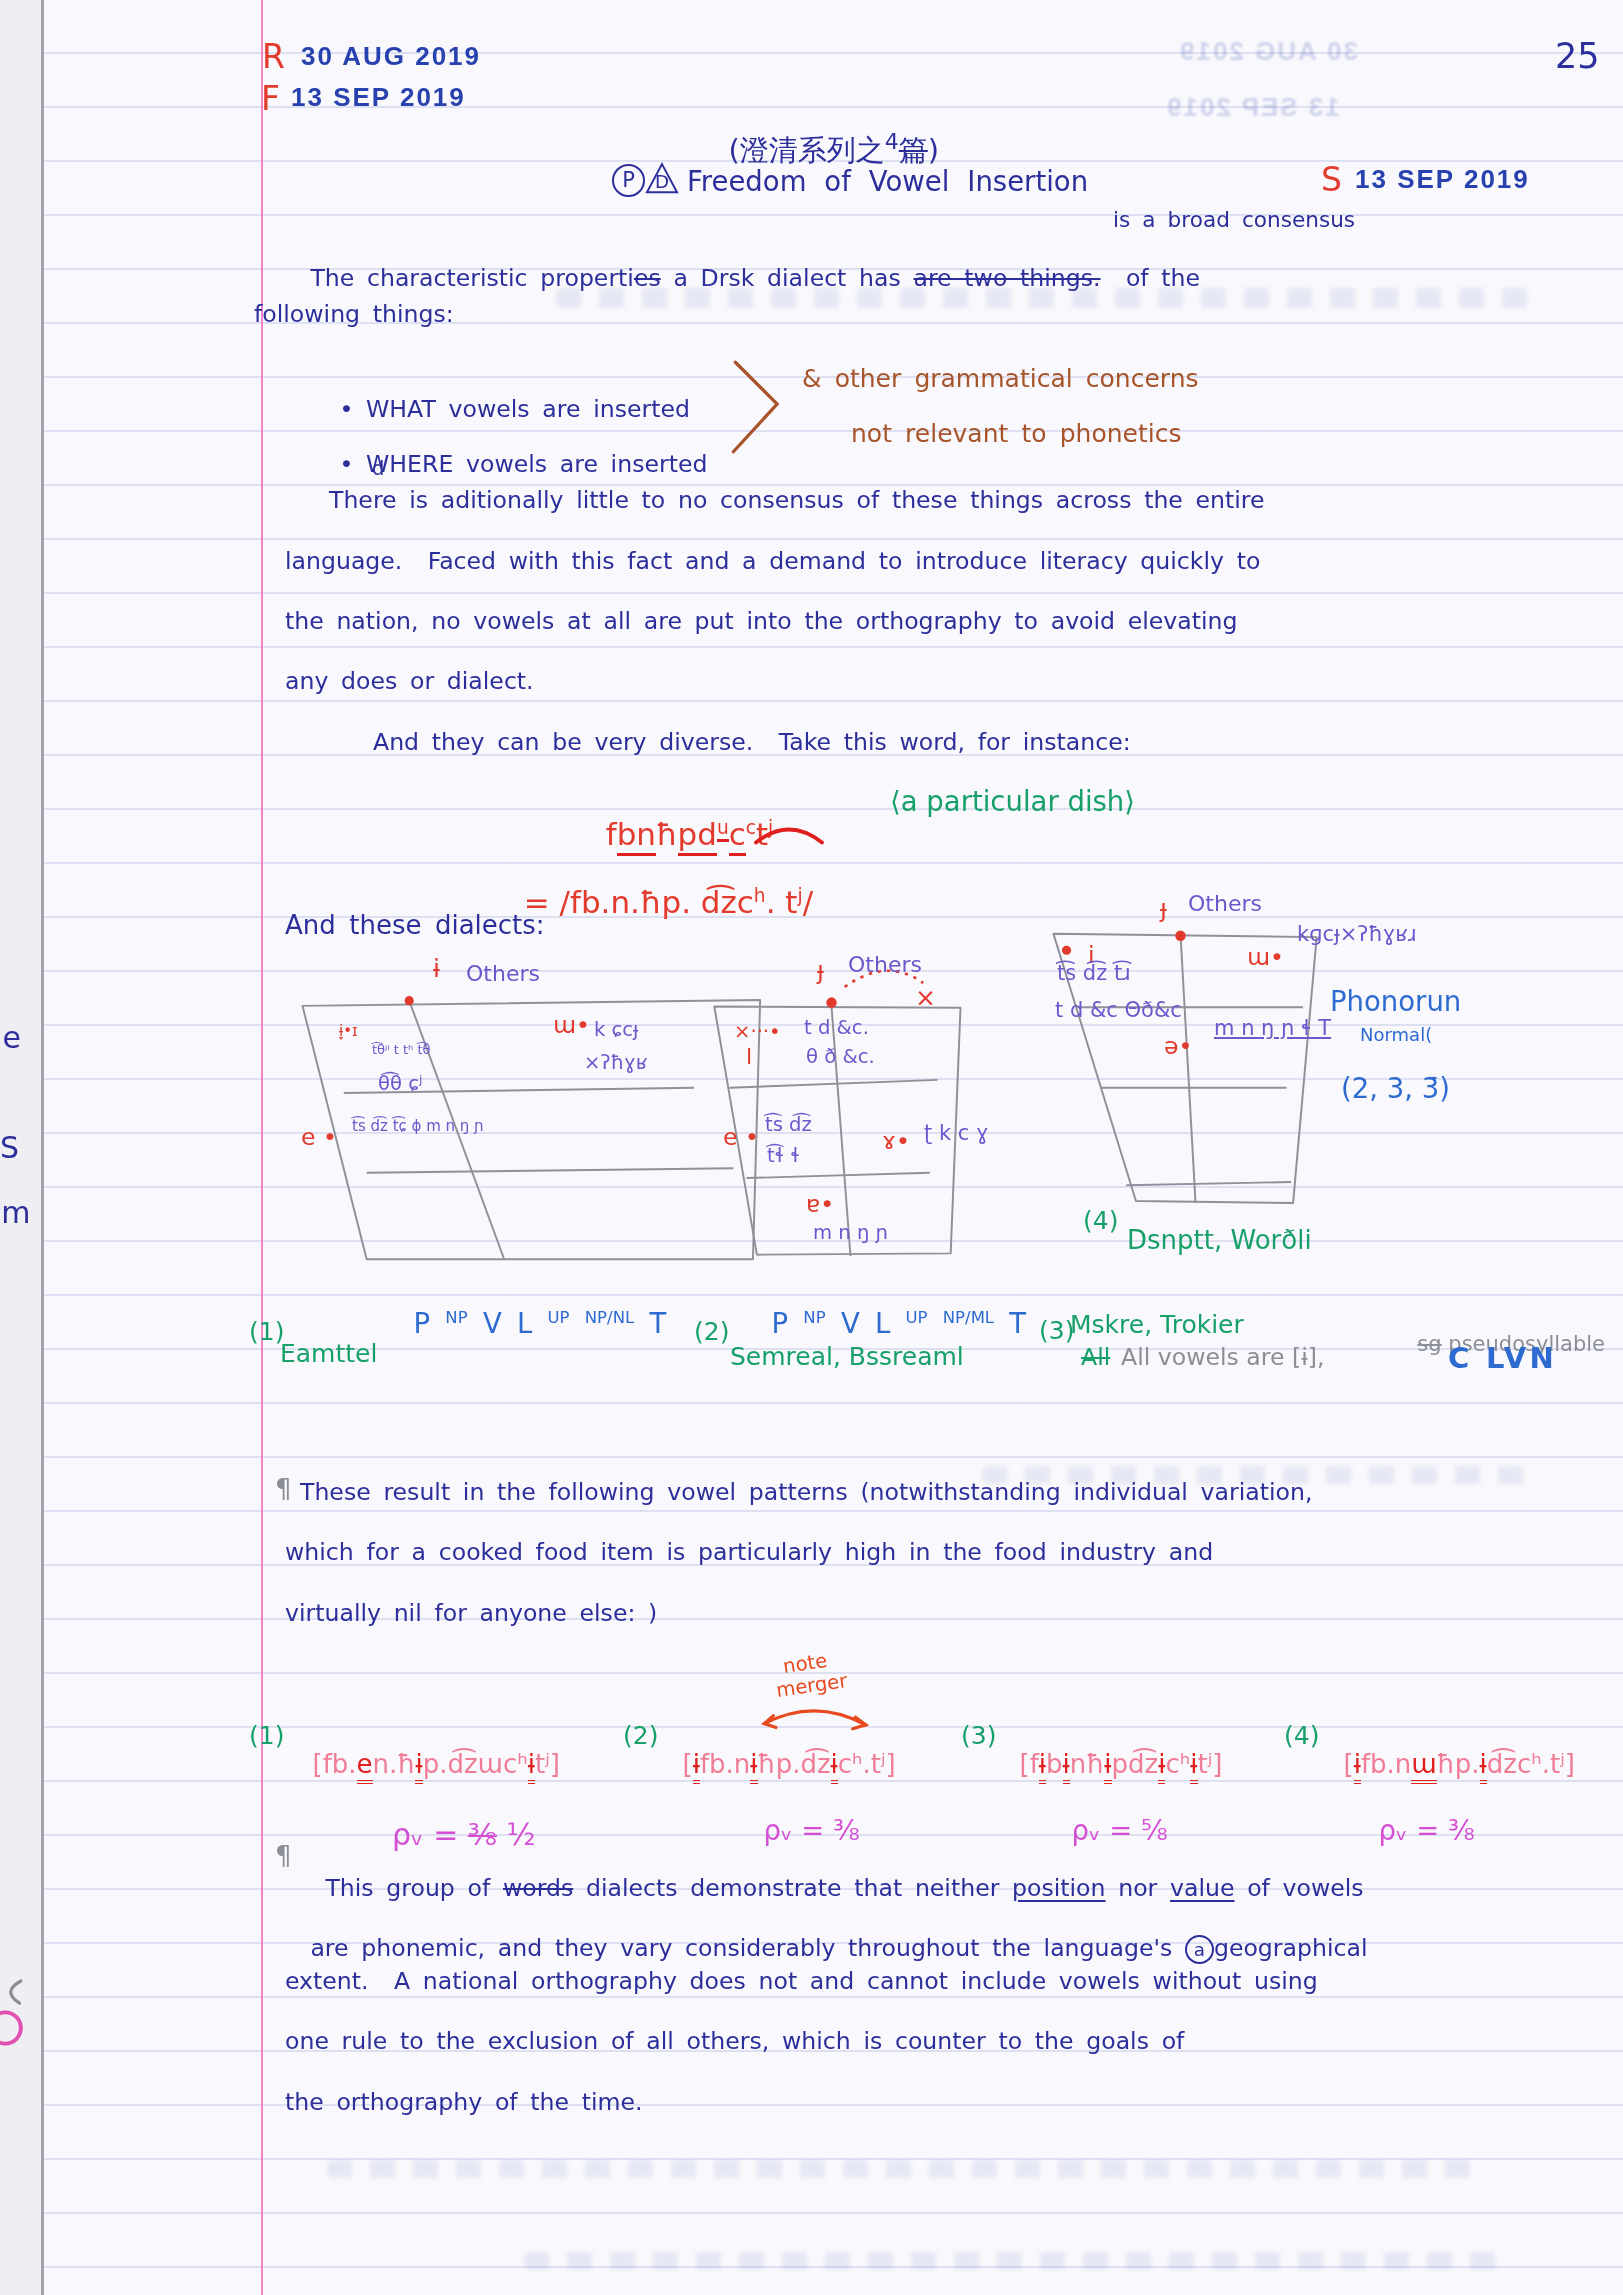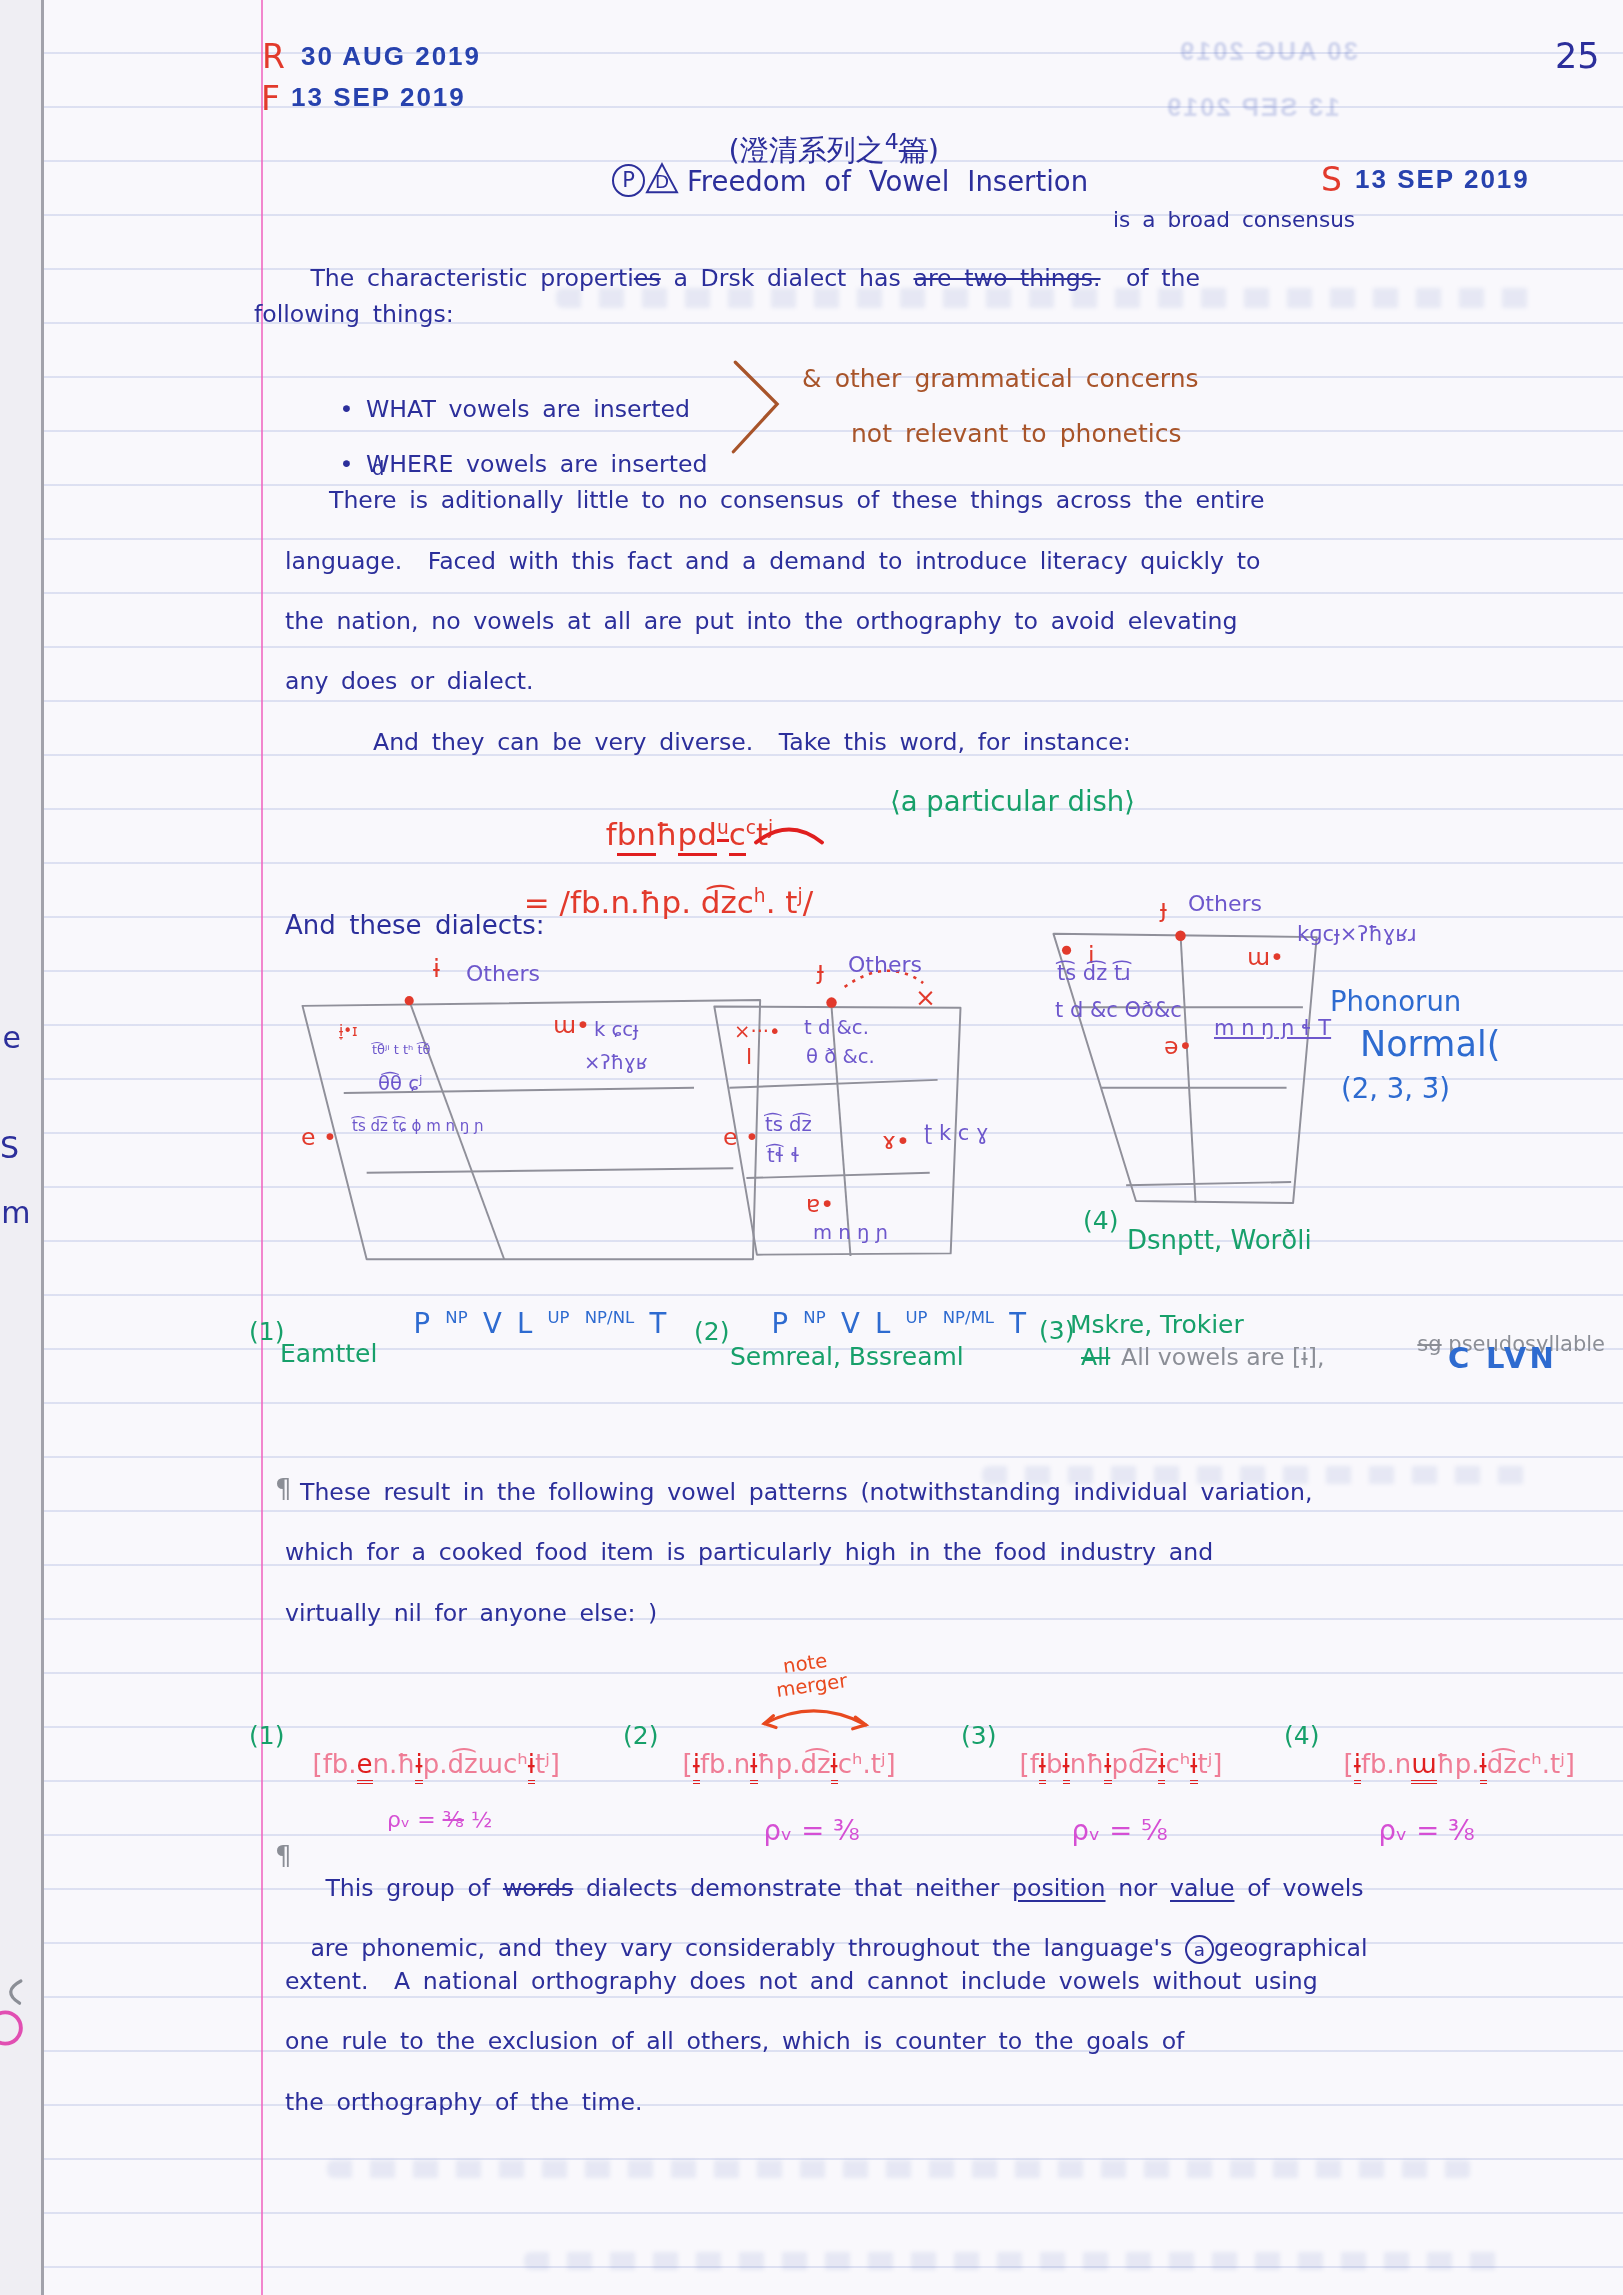--- a/index.html
+++ b/index.html
@@ -178,21 +178,21 @@
 <div class="abs red" style="left:1160px;top:894px;font-size:25px;">ɟ</div>
 <div class="abs purple" style="left:1188px;top:891px;font-size:22px;">Others</div>
 <div class="abs red" style="left:1088px;top:941px;font-size:23.6px;">i</div>
 <div class="abs purple" style="left:1057px;top:961px;font-size:21px;">t͡s d͡z t͡ɹ</div>
 <div class="abs purple" style="left:1055px;top:998px;font-size:21px;">t d &amp;c Θð&amp;c</div>
 <div class="abs red" style="left:1164px;top:1032px;font-size:23.6px;">ə•</div>
 <div class="abs purple" style="left:1214px;top:1016px;font-size:21px;text-decoration:underline;">m n ŋ ɲ ɬ T</div>
 <div class="abs red" style="left:1247px;top:943px;font-size:23.6px;">ɯ•</div>
 <div class="abs purple" style="left:1297px;top:922px;font-size:21px;">kɡcɟ×ʔħɣʁɹ</div>
 <div class="abs capblue" style="left:1330px;top:985px;font-size:27.5px;">Phonorun</div>
-<div class="abs capblue" style="left:1360px;top:1024px;font-size:35px;">Normal(</div>
+<div class="abs capblue" style="left:1360px;top:1024px;font-size:18px;">Normal(</div>
 <div class="abs capblue" style="left:1341px;top:1072px;font-size:27.5px;">(2, 3, 3̄)</div>
 <div class="abs green" style="left:1083px;top:1206px;font-size:25px;">(4)</div>
 <div class="abs green" style="left:1127px;top:1225px;font-size:26px;">Dsnptt, Worðli</div>
 
 <div class="abs green" style="left:1039px;top:1316px;font-size:25px;">(3)</div>
 <div class="abs green" style="left:1070px;top:1310px;font-size:25px;">Mskre, Trokier</div>
 <div class="abs green strike" style="left:1081px;top:1343px;font-size:23.6px;">All</div>
 <div class="abs gray" style="left:1121px;top:1343px;font-size:23.6px;">All vowels are [ɨ],</div>
 <div class="abs gray" style="left:1404px;top:1308px;font-size:21px;">
   <span class="strike">sg</span> <span>pseudosyllable</span>
@@ -222,21 +222,21 @@
 </div>
 <div class="abs green" style="left:961px;top:1721px;font-size:25px;">(3)</div>
 <div class="abs pink" style="left:1003px;top:1719px;font-size:26px;">
   <span>[f</span><span class="vm">ɨ</span><span>b</span><span class="vm">ɨ</span><span>nħ</span><span class="vm">ɨ</span><span>pd͡z</span><span class="vm">ɨ</span><span>cʰ</span><span class="vm">ɨ</span><span>tʲ]</span>
 </div>
 <div class="abs green" style="left:1284px;top:1721px;font-size:25px;">(4)</div>
 <div class="abs pink" style="left:1327px;top:1719px;font-size:26px;">
   <span>[</span><span class="vm">ɨ</span><span>fb.n</span><span class="vm">ɯ</span><span>ħp.</span><span class="vm">ɨ</span><span>d͡zcʰ.tʲ]</span>
 </div>
 
-<div class="abs magenta" style="left:373px;top:1782px;font-size:22px;">
+<div class="abs magenta" style="left:373px;top:1782px;font-size:30px;">
   <span>ρᵥ =</span> <span class="strike">⅜</span> <span>½</span>
 </div>
 <div class="abs magenta" style="left:746px;top:1782px;font-size:27.5px;">
   <span>ρᵥ =</span> <span>⅜</span>
 </div>
 <div class="abs magenta" style="left:1054px;top:1782px;font-size:27.5px;">
   <span>ρᵥ =</span> <span>⅝</span>
 </div>
 <div class="abs magenta" style="left:1361px;top:1782px;font-size:27.5px;">
   <span>ρᵥ =</span> <span>⅜</span>

